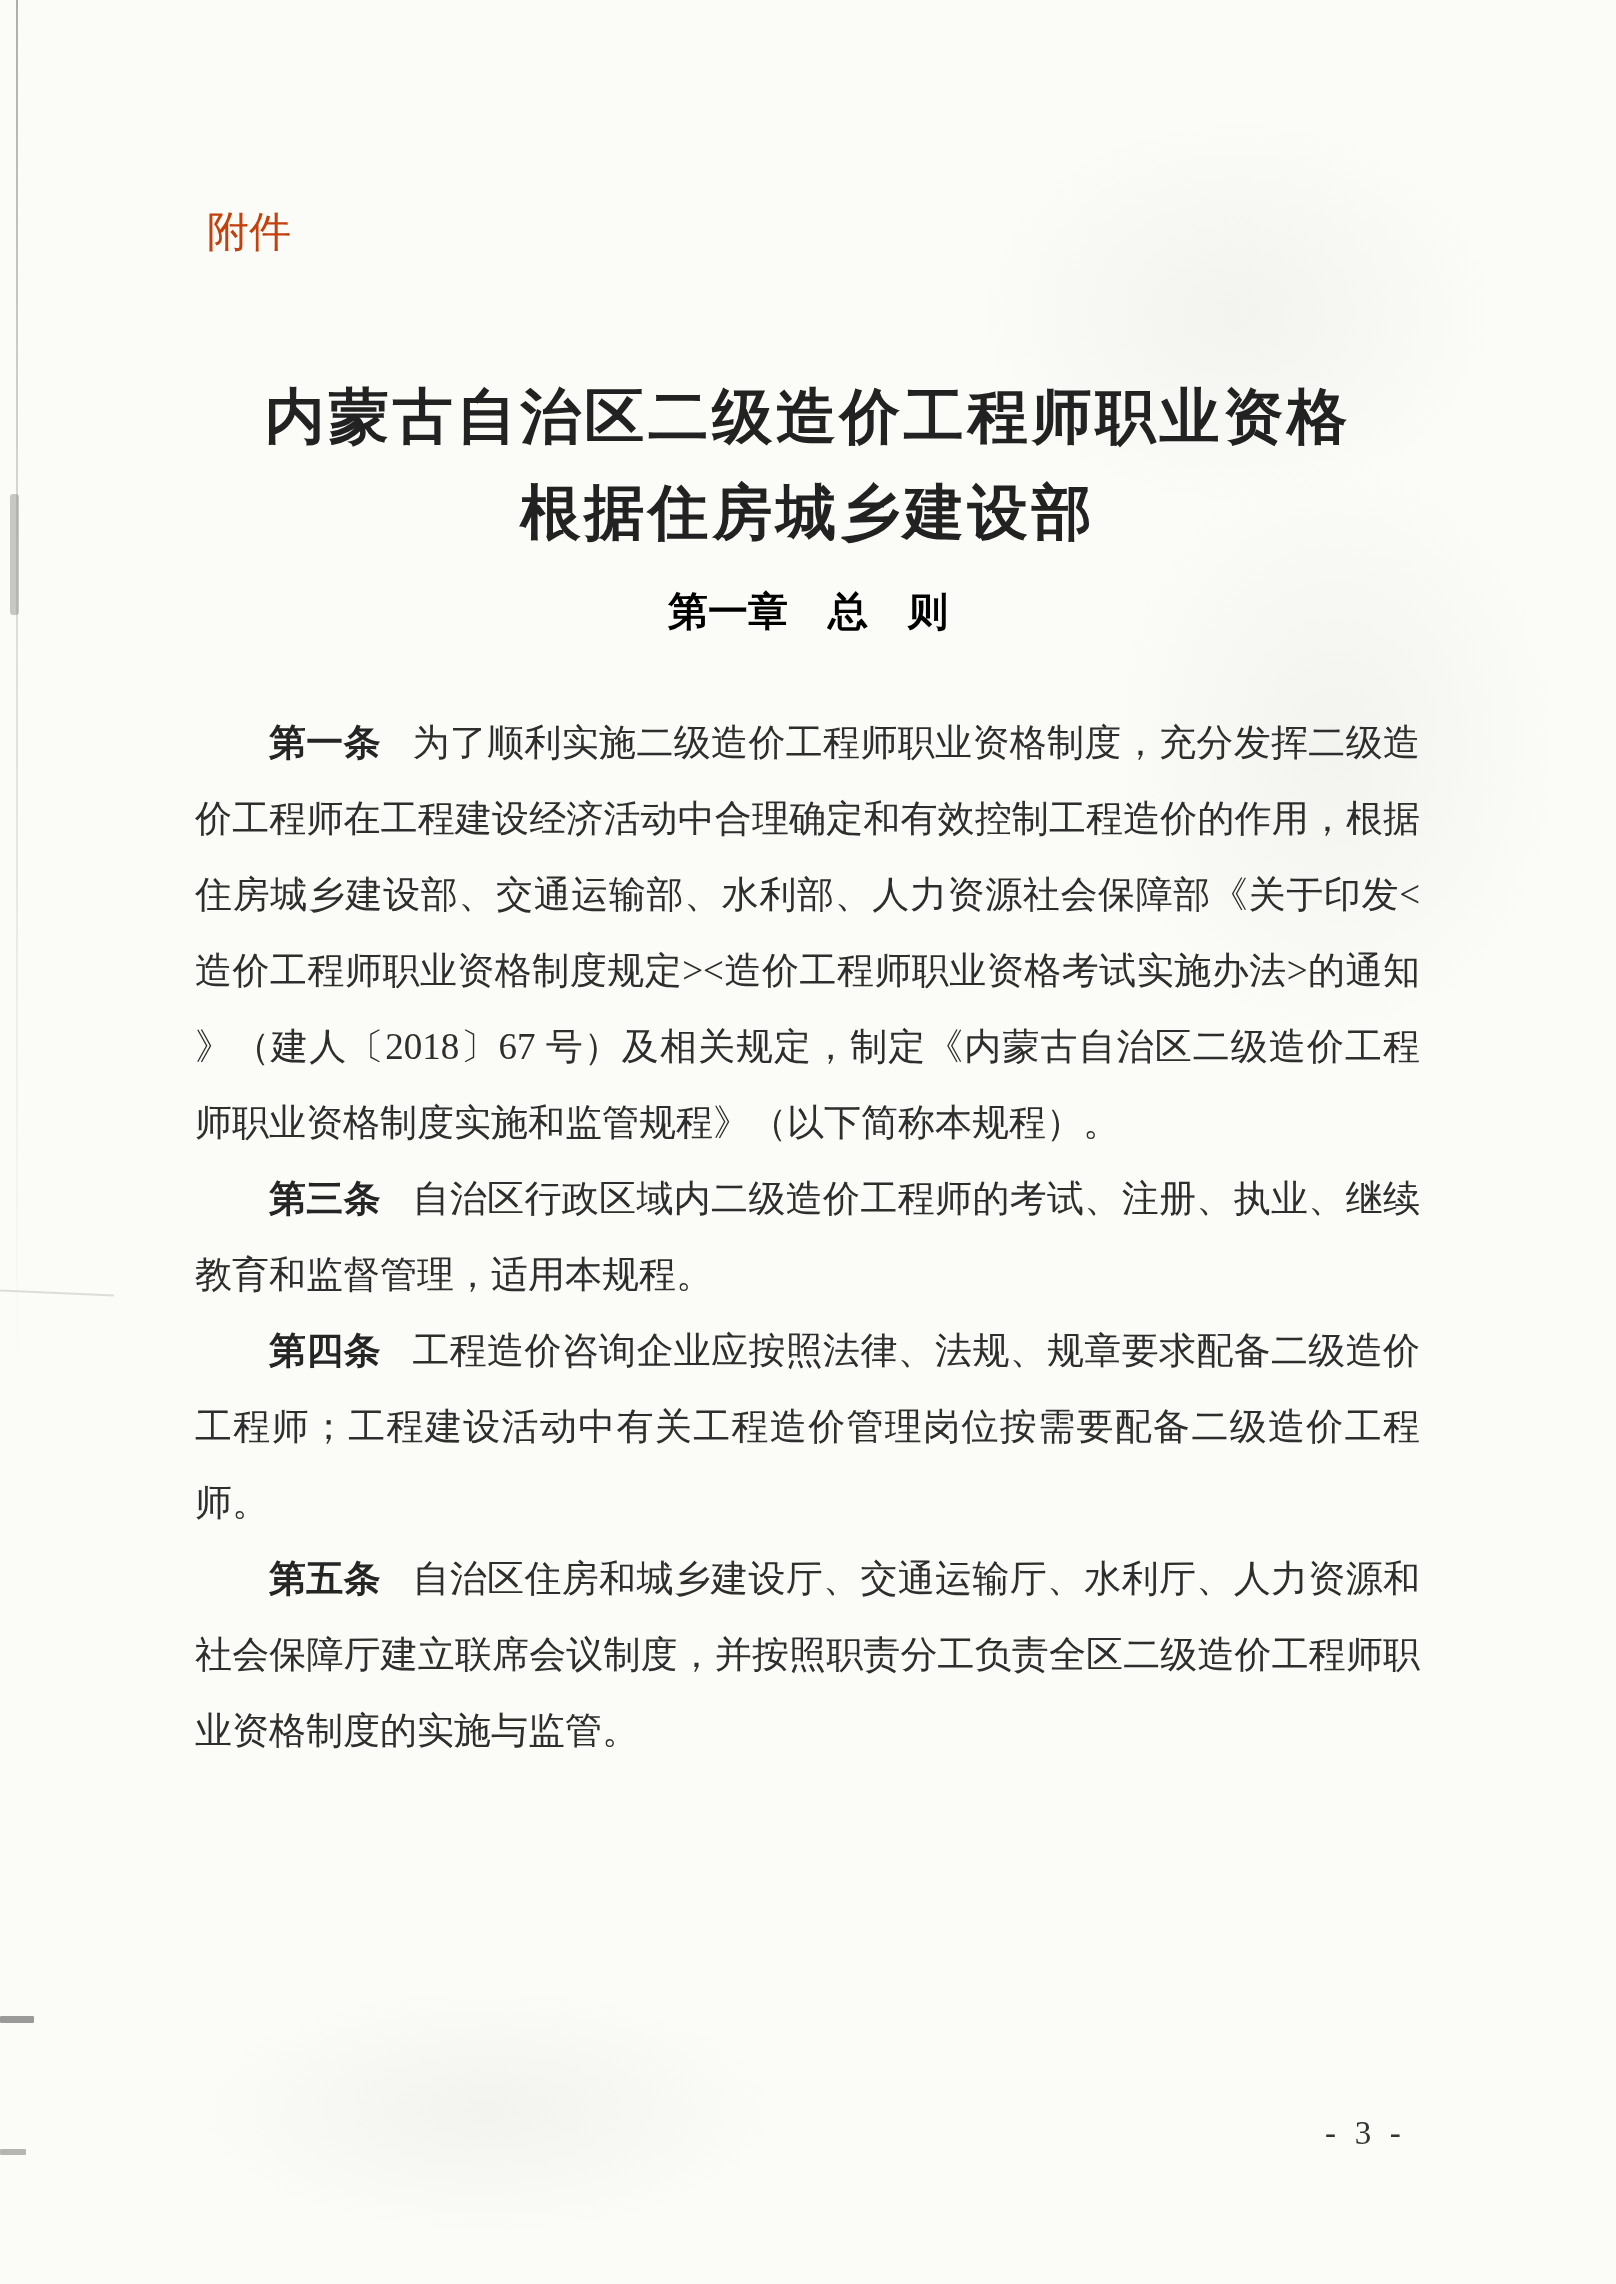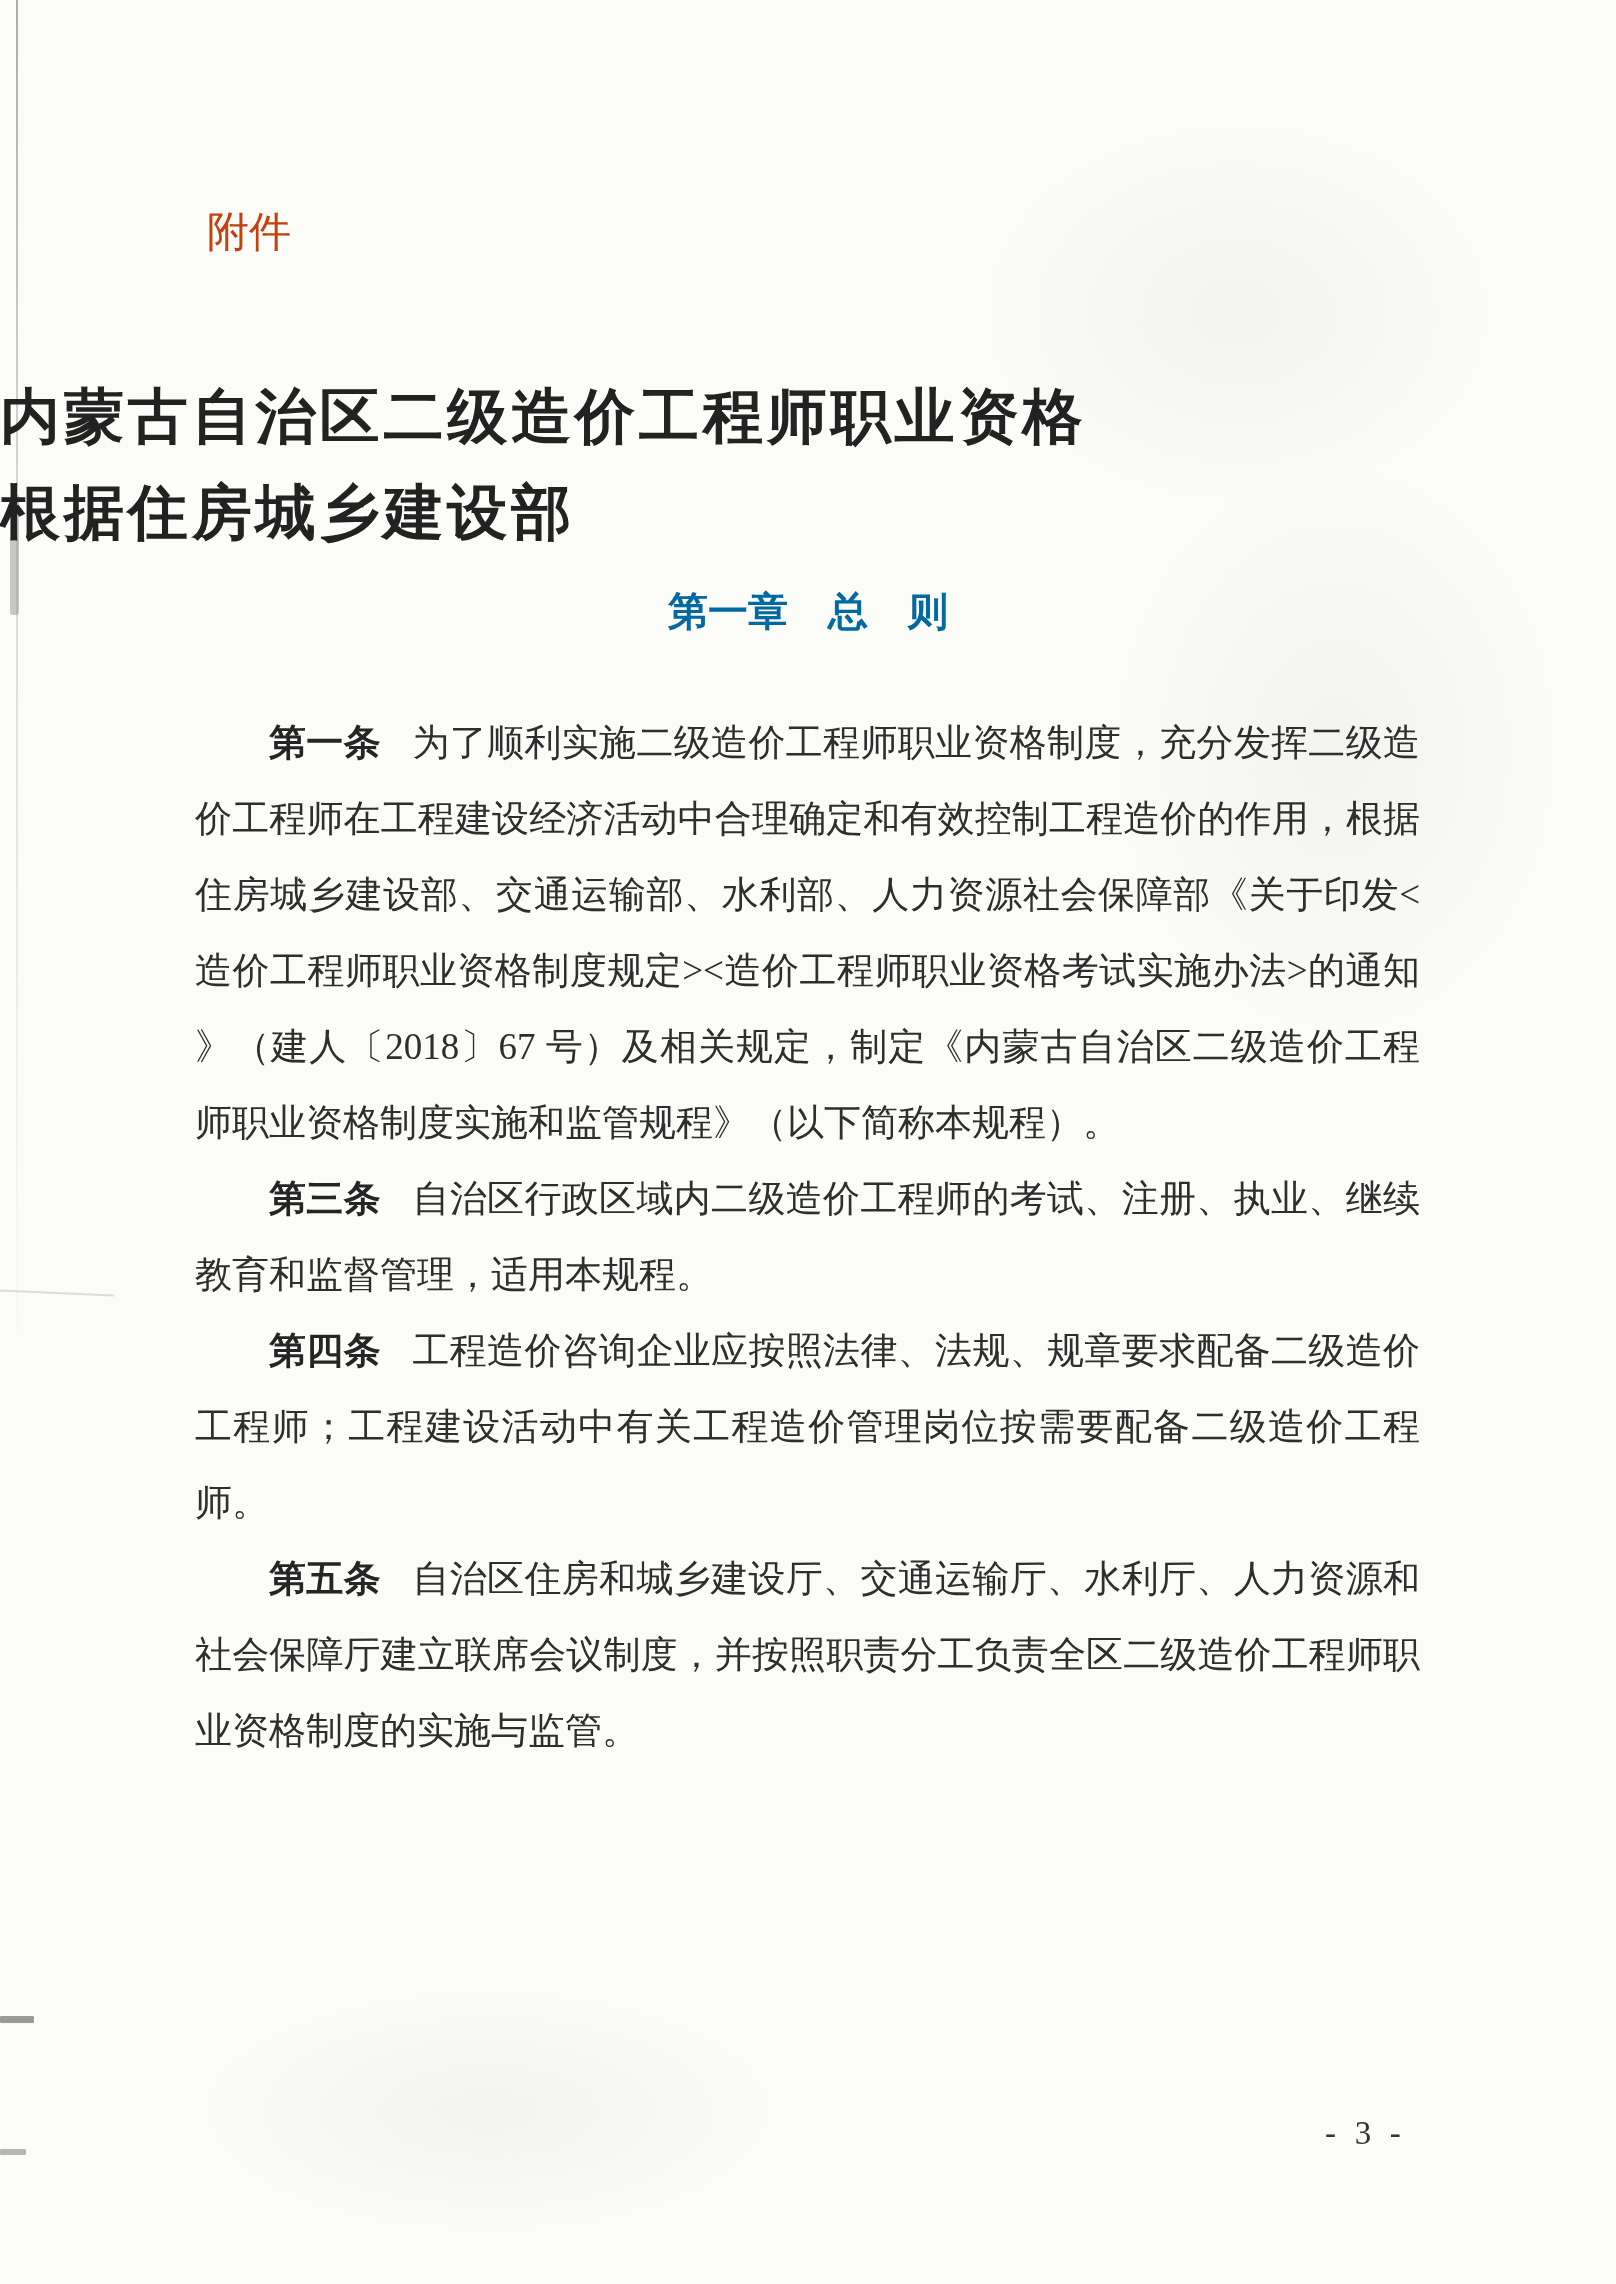--- a/index.html
+++ b/index.html
@@ -77,38 +77,39 @@
     font-family: "Liberation Sans", sans-serif;
     font-size: 42px;
     line-height: 52px;
     color: #c2410c;
   }
 
   .doc-title {
     position: absolute;
     left: 0; right: 0;
     top: 369px;
+    text-align: center;
     font-family: "Liberation Sans", sans-serif;
     font-weight: bold;
     font-size: 60px;
     line-height: 96px;
     letter-spacing: 3.9px;
     color: #222222;
   }
 
   .chapter-heading {
     position: absolute;
     left: 0; right: 0;
     top: 585px;
     text-align: center;
     font-family: "Liberation Sans", sans-serif;
     font-weight: bold;
     font-size: 40px;
     line-height: 52px;
-    color: #0369a1;
+    color: #000000;
   }
 
   .body-text {
     position: absolute;
     left: 195px;
     width: 1225px;
     top: 705px;
     font-size: 37px;
     line-height: 76px;
     text-align: justify;

